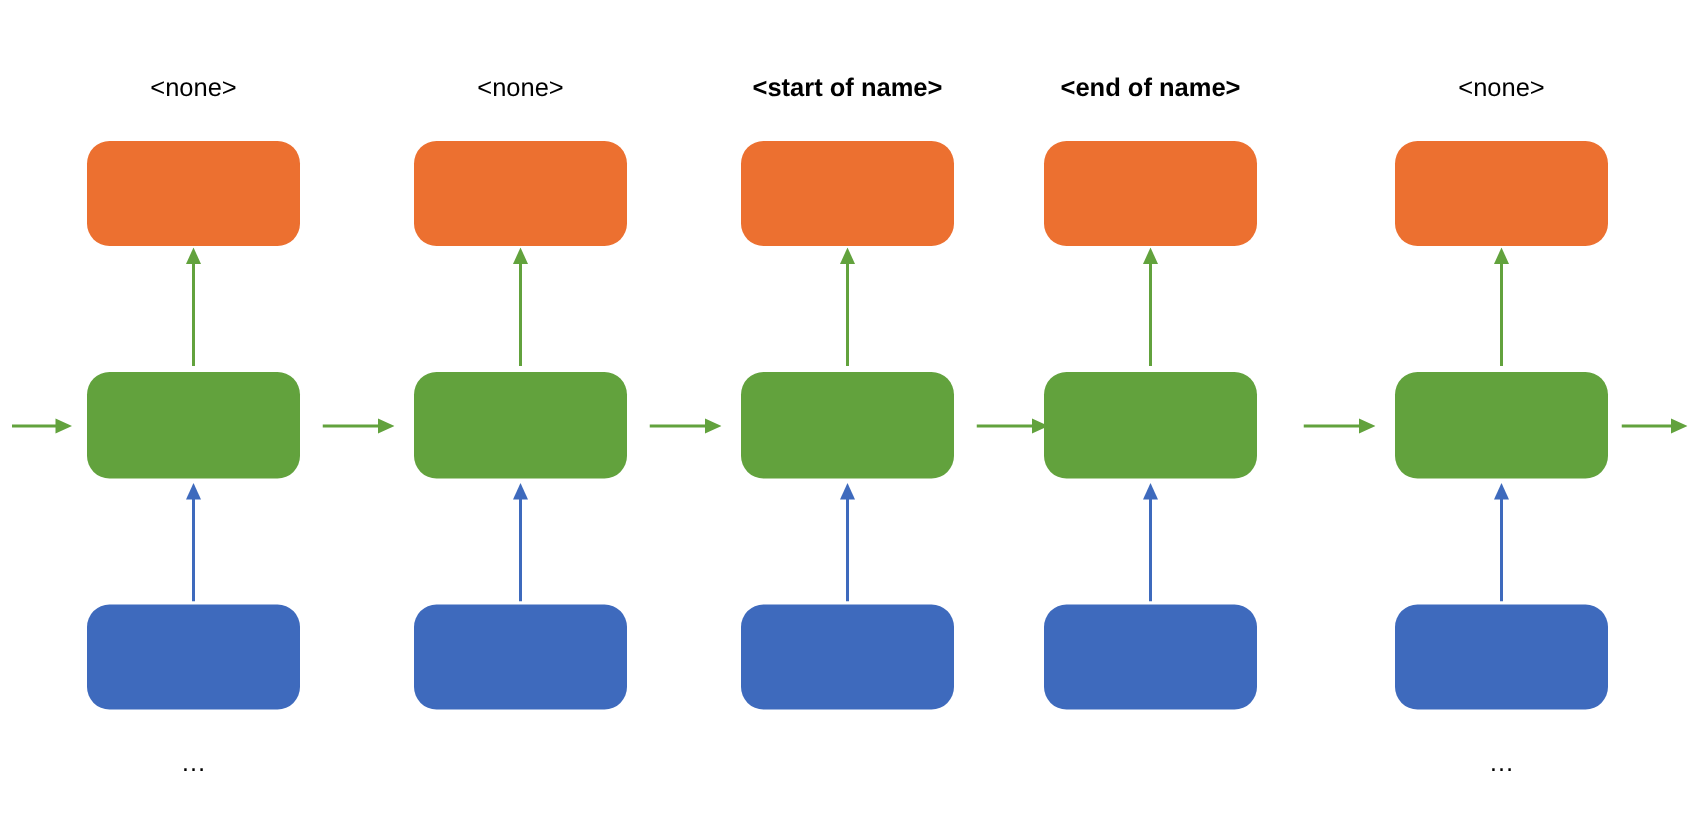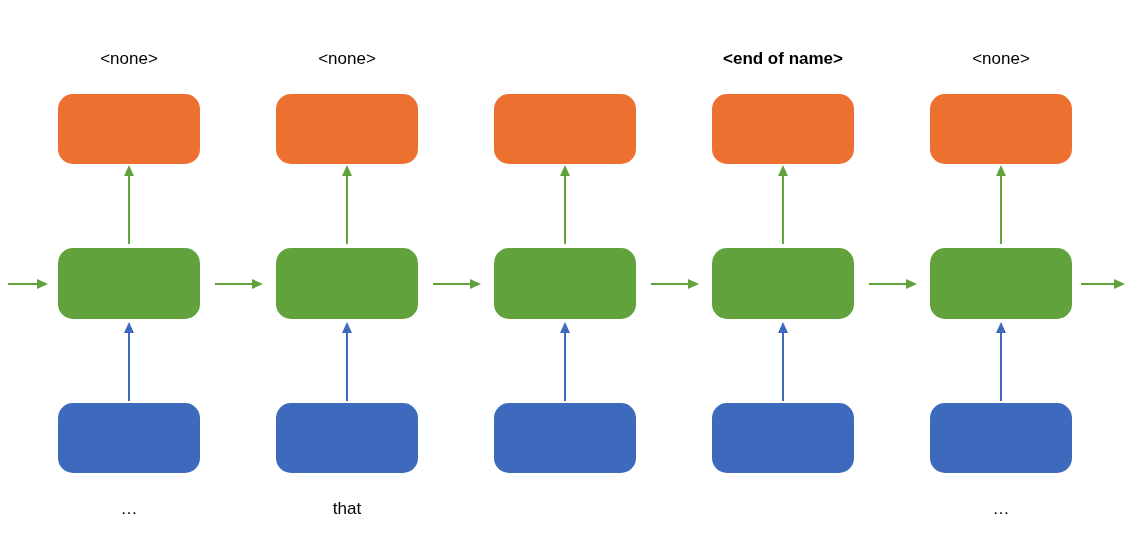--- a/index.html
+++ b/index.html
@@ -78,42 +78,42 @@
         </svg>
     </div>
     <div class="box hidden"></div>
     <div class="v-arrow input-arrow">
       <svg width="14" height="79" viewBox="0 0 14 79">
           <line x1="7" y1="79" x2="7" y2="9"></line>
           <polygon points="2,11 7,0 12,11"></polygon>
         </svg>
     </div>
     <div class="box input"></div>
-    <div class="bottom-label">that</div>
   </div>
 
   <div class="column" style="left:456px">
+    <div class="top-label bold">&lt;start of name&gt;</div>
     <div class="box output"></div>
     <div class="v-arrow output-arrow">
       <svg width="14" height="79" viewBox="0 0 14 79">
           <line x1="7" y1="79" x2="7" y2="9"></line>
           <polygon points="2,11 7,0 12,11"></polygon>
         </svg>
     </div>
     <div class="box hidden"></div>
     <div class="v-arrow input-arrow">
       <svg width="14" height="79" viewBox="0 0 14 79">
           <line x1="7" y1="79" x2="7" y2="9"></line>
           <polygon points="2,11 7,0 12,11"></polygon>
         </svg>
     </div>
     <div class="box input"></div>
   </div>
 
-  <div class="column" style="left:674px">
+  <div class="column" style="left:658px">
     <div class="top-label bold">&lt;end of name&gt;</div>
     <div class="box output"></div>
     <div class="v-arrow output-arrow">
       <svg width="14" height="79" viewBox="0 0 14 79">
           <line x1="7" y1="79" x2="7" y2="9"></line>
           <polygon points="2,11 7,0 12,11"></polygon>
         </svg>
     </div>
     <div class="box hidden"></div>
     <div class="v-arrow input-arrow">

